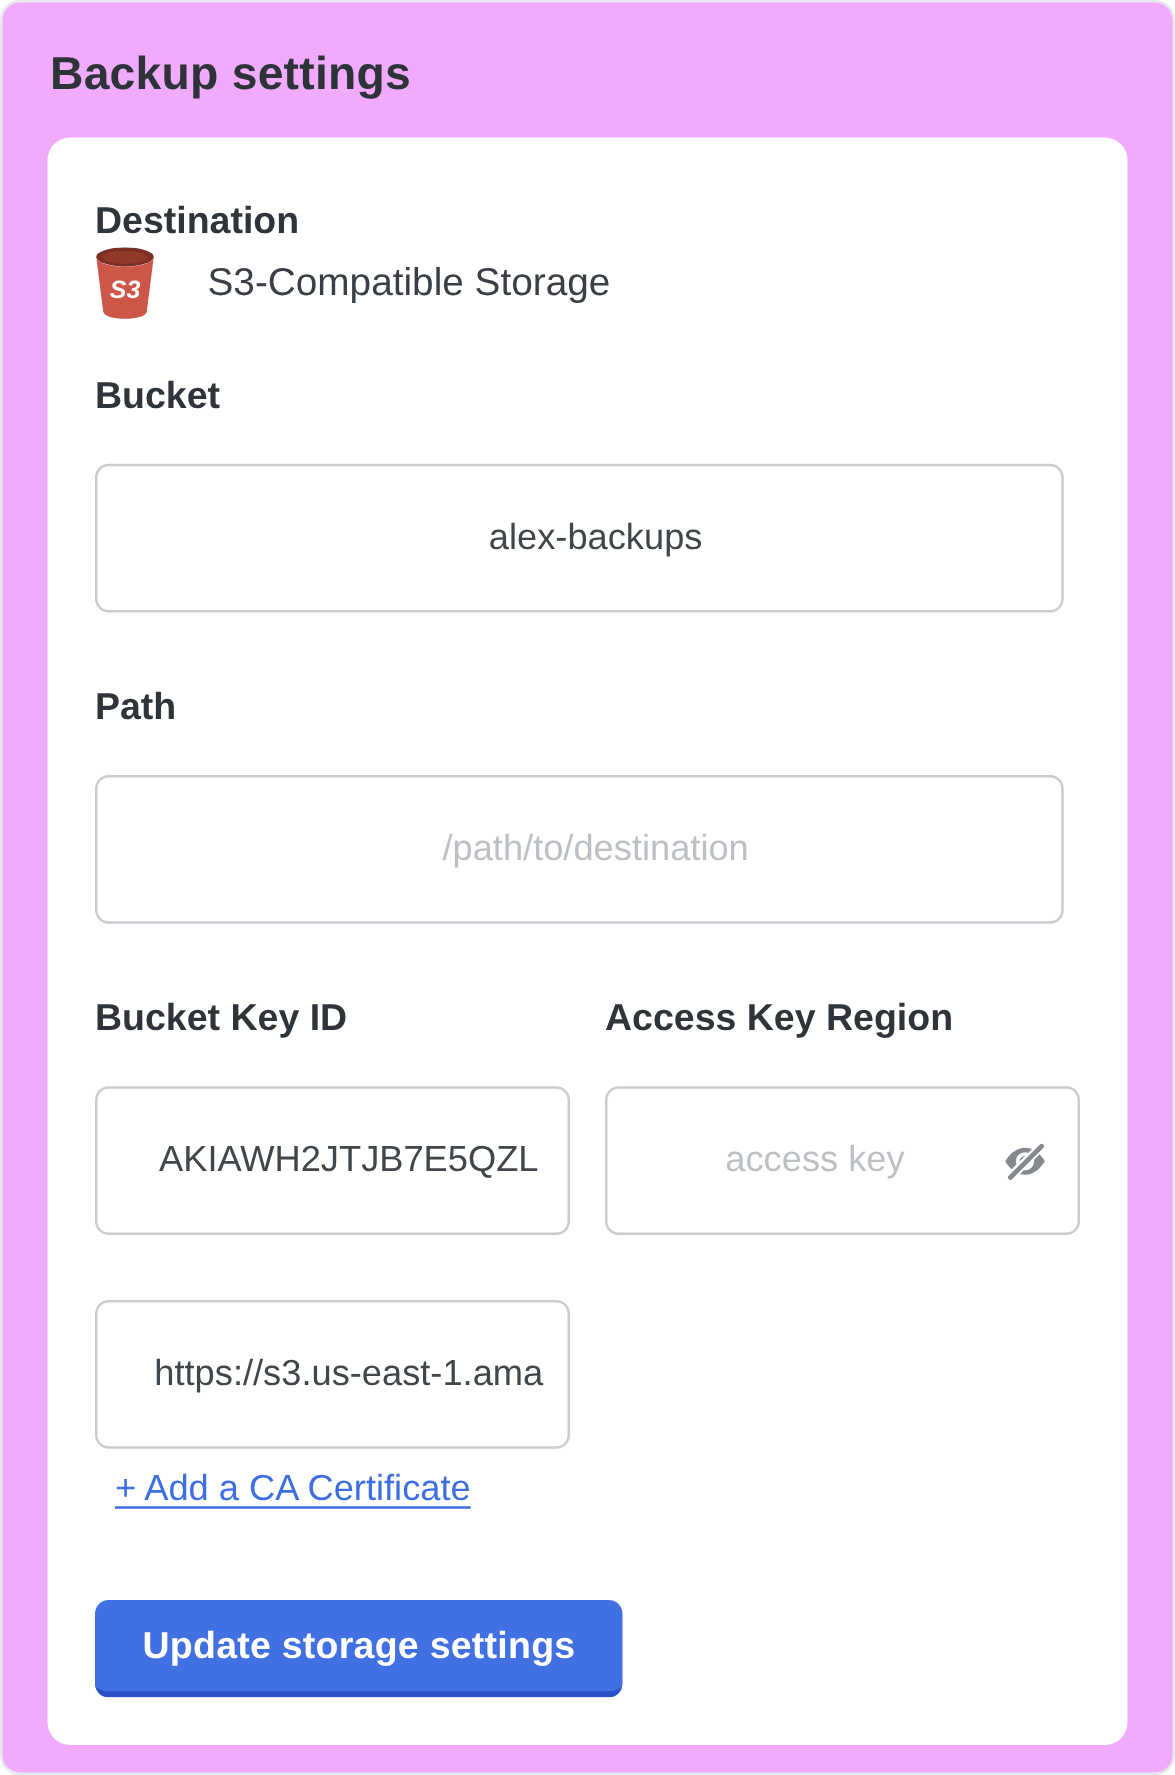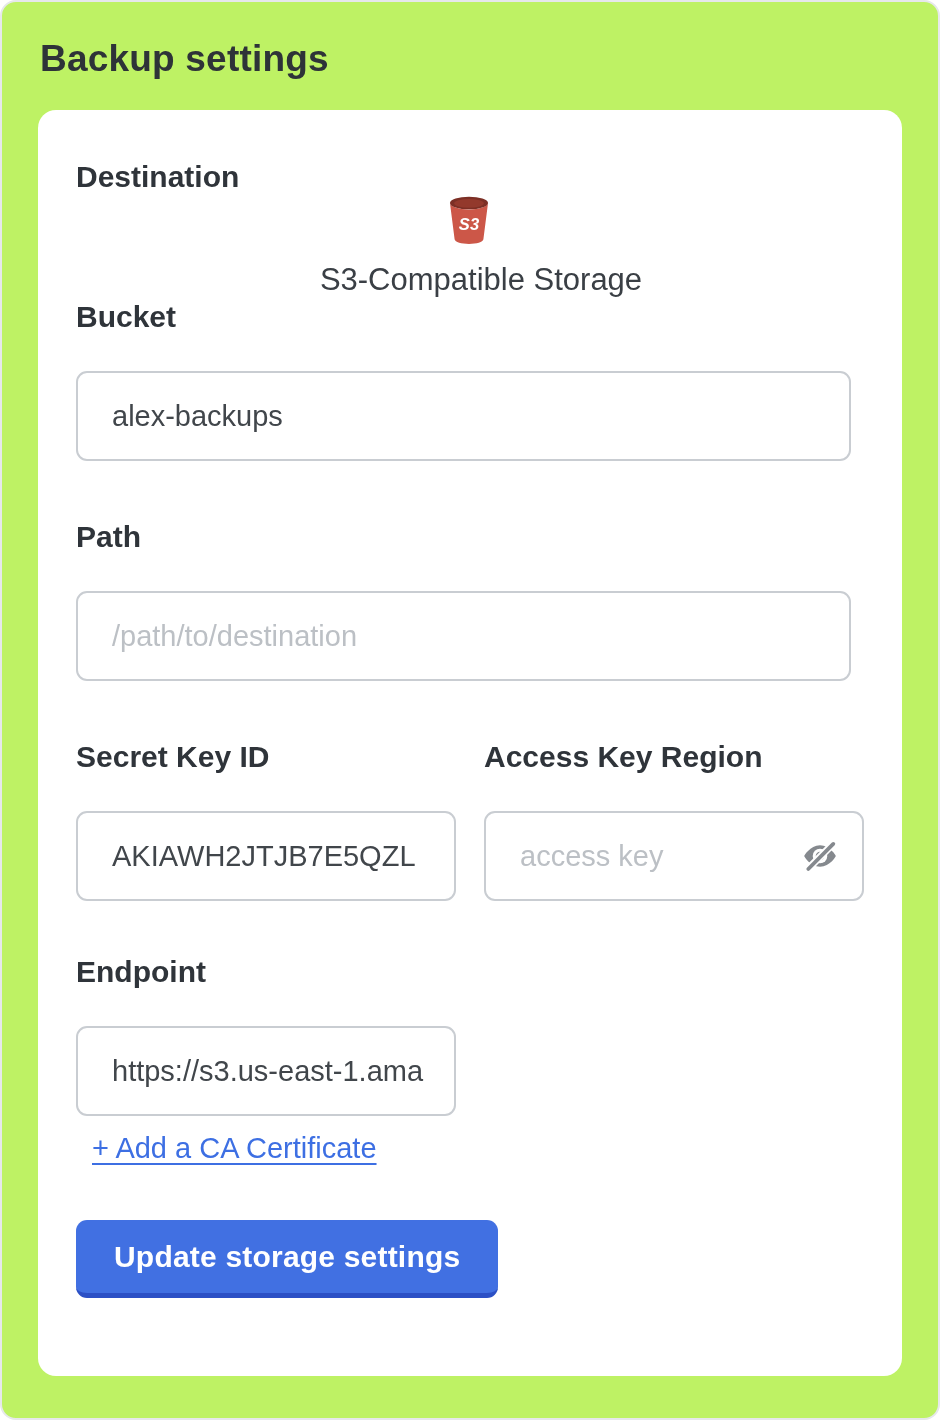--- a/index.html
+++ b/index.html
@@ -3,21 +3,21 @@
 <meta charset="utf-8">
 <style>
   * { margin: 0; padding: 0; box-sizing: border-box; }
   html, body { background: #ffffff; }
   body {
     font-family: "Liberation Sans", "DejaVu Sans", sans-serif;
     width: 940px; height: 1420px;
   }
   .screen {
     width: 940px; height: 1420px;
-    background: #bef264;
+    background: #f0abfc;
     border: 2px solid #E6E8EB;
     border-radius: 16px;
     padding: 34px 36px;
     overflow: hidden;
   }
   .page-title {
     font-size: 37px;
     font-weight: bold;
     color: #2E3338;
     letter-spacing: 0.2px;
@@ -35,43 +35,43 @@
     color: #2F343A;
     line-height: 38px;
   }
   .section-title { }
   .dest-row {
     display: flex;
     align-items: center;
     gap: 18px;
     height: 60px;
     margin-bottom: 42px;
-    flex-direction: column;
   }
   .dest-text {
     font-size: 31px;
     color: #3A3F45;
     margin-left: 24px;
   }
   .field { margin-bottom: 57px; margin-top: 12px; }
   .field-label { margin-bottom: 35px; }
   .text-input {
     display: block;
-    height: 90px;
+    height: 119px;
     width: 775px;
     border: 2px solid #C9CDD2;
     border-radius: 11px;
     background: #ffffff;
     font-family: "Liberation Sans", "DejaVu Sans", sans-serif;
     font-size: 29px;
     color: #41464B;
     padding: 0 8px 0 34px;
     outline: none;
     white-space: nowrap;
     overflow: hidden;
+    text-align: center;
   }
   .text-input::placeholder { color: #BCC0C5; opacity: 1; }
   .two-col {
     display: flex;
     gap: 28px;
     margin-bottom: 52px;
   }
   .col { width: 380px; }
   .col .text-input { width: 380px; }
   .input-wrap { position: relative; width: 380px; }
@@ -89,21 +89,21 @@
   .ca-link {
     display: inline-block;
     margin: 16px 0 0 16px;
     font-size: 29px;
     color: #3D6FE3;
     text-decoration: underline;
     text-underline-offset: 5px;
   }
   .submit-btn {
     display: block;
-    margin-top: 55px;
+    margin-top: 72px;
     height: 78px;
     padding: 0 38px;
     background: #4170E2;
     border: none;
     border-bottom: 5px solid #2C50C5;
     border-radius: 11px;
     color: #ffffff;
     font-family: "Liberation Sans", "DejaVu Sans", sans-serif;
     font-size: 30px;
     font-weight: bold;
@@ -137,21 +137,21 @@
       <input class="text-input" type="text" value="alex-backups" style="">
     </div>
 
     <div class="field">
       <div class="field-label">Path</div>
       <input class="text-input" type="text" placeholder="/path/to/destination" style="">
     </div>
 
     <div class="two-col">
       <div class="col">
-        <div class="field-label">Secret Key ID</div>
+        <div class="field-label">Bucket Key ID</div>
         <input class="text-input" type="text" value="AKIAWH2JTJB7E5QZL" style="">
       </div>
       <div class="col">
         <div class="field-label">Access Key Region</div>
         <div class="input-wrap">
           <input class="text-input" type="text" placeholder="access key" style="">
           <button class="eye-btn" type="button">
             <svg width="38" height="38" viewBox="0 0 24 24" aria-hidden="true">
               <path d="M12 5.2 C5.6 5.2 2 12 2 12 C2 12 5.6 18.8 12 18.8 C18.4 18.8 22 12 22 12 C22 12 18.4 5.2 12 5.2 Z" fill="#85898E"></path>
               <circle cx="12" cy="12" r="4.6" fill="#ffffff"></circle>
@@ -159,21 +159,20 @@
               <line x1="4" y1="20.6" x2="20" y2="4.6" stroke="#ffffff" stroke-width="4.6" stroke-linecap="round"></line>
               <line x1="4.6" y1="20.2" x2="20.4" y2="4.4" stroke="#85898E" stroke-width="2.4" stroke-linecap="round"></line>
             </svg>
           </button>
         </div>
       </div>
     </div>
 
     <div class="two-col endpoint-row">
       <div class="col">
-        <div class="field-label">Endpoint</div>
         <input class="text-input" type="text" value="https://s3.us-east-1.ama" style="">
       </div>
     </div>
 
     <a class="ca-link" href="#">+ Add a CA Certificate</a>
 
     <button class="submit-btn" type="button">Update storage settings</button>
 
   </div>
 </div>

